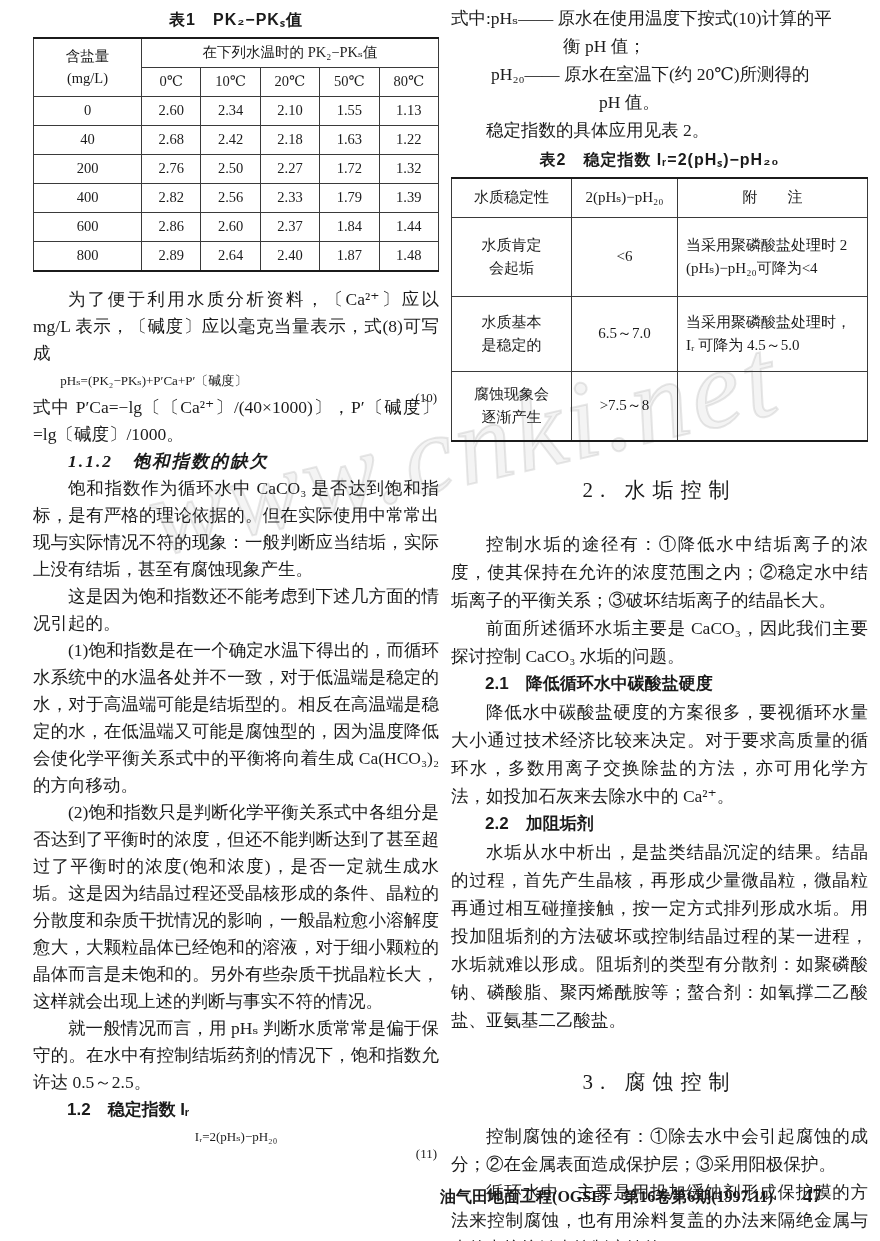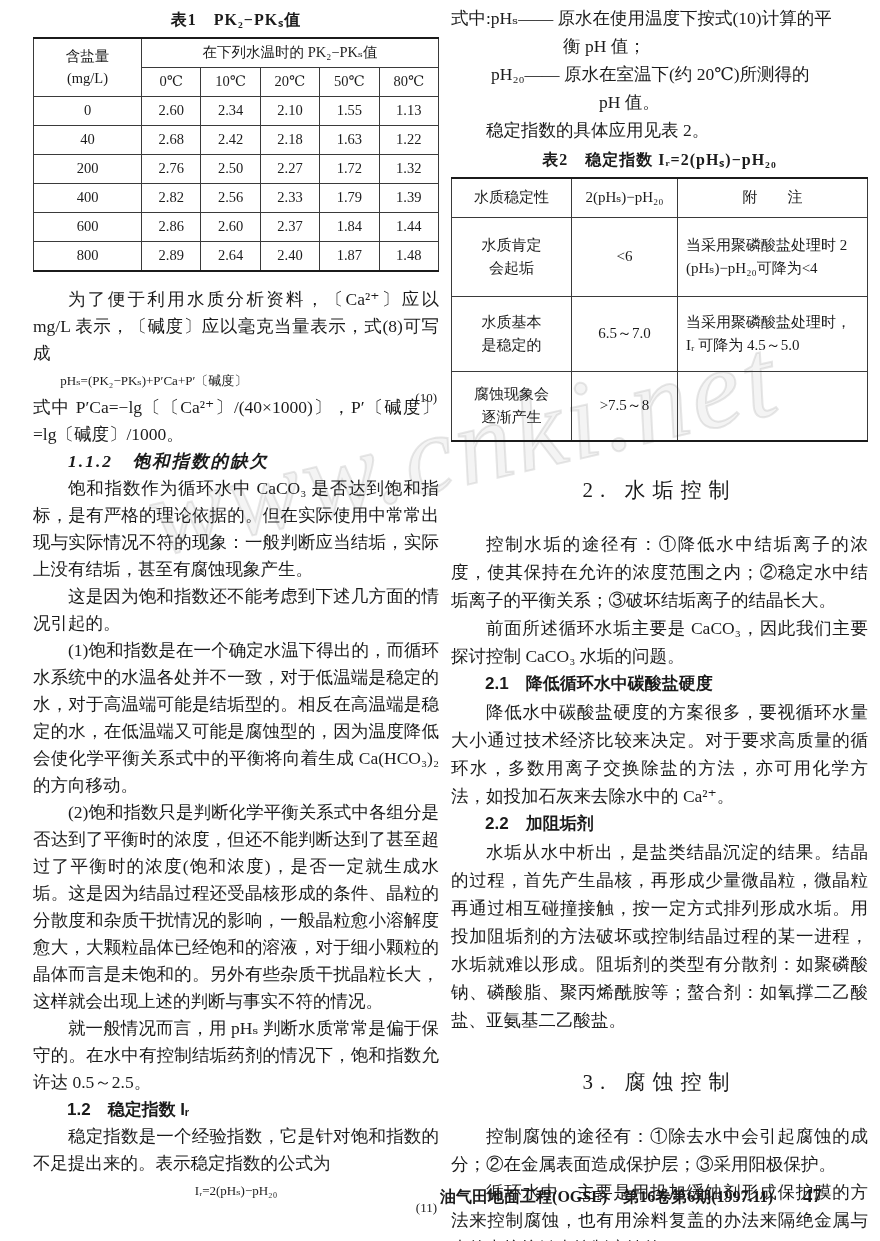--- a/index.html
+++ b/index.html
@@ -12,21 +12,21 @@
   .col-left{left:33px;width:406px;}
   .col-right{left:451px;width:417px;}
 
   
   .col-left p.body{margin:0;font-size:17.5px;line-height:27px;text-align:justify;text-indent:2em;}
   .col-right p.body{margin:0;font-size:17.5px;line-height:28px;text-align:justify;text-indent:2em;}
   p.noindent{text-indent:0 !important;}
 
   
   .tbl-title{
-    font-family:Liberation Serif, serif;
+    font-family:Liberation Sans, sans-serif;
     font-weight:bold;font-size:16px;text-align:center;margin:4px 0 6px 0;letter-spacing:1px;
   }
   table{border-collapse:collapse;width:100%;table-layout:fixed;}
   .grid-table{border-top:2.5px solid #1b1b1b;border-bottom:2.5px solid #1b1b1b;}
   .grid-table td{border:1px solid #3a3a3a;text-align:center;vertical-align:middle;padding:2px 3px;}
 
   .t1{margin-bottom:14px;border-radius:11px;}
   .t1 td{font-size:14.5px;height:24px;line-height:1.2;}
   .t1 .corner div{line-height:1.5;font-size:14.5px;}
   .t1 col.c-salt{width:108px;}
@@ -180,21 +180,20 @@
       <p class="h-kai">1.1.2　饱和指数的缺欠</p>
 
       <p class="body">饱和指数作为循环水中 CaCO₃ 是否达到饱和指标，是有严格的理论依据的。但在实际使用中常常出现与实际情况不符的现象：一般判断应当结垢，实际上没有结垢，甚至有腐蚀现象产生。</p>
       <p class="body">这是因为饱和指数还不能考虑到下述几方面的情况引起的。</p>
       <p class="body">(1)饱和指数是在一个确定水温下得出的，而循环水系统中的水温各处并不一致，对于低温端是稳定的水，对于高温端可能是结垢型的。相反在高温端是稳定的水，在低温端又可能是腐蚀型的，因为温度降低会使化学平衡关系式中的平衡将向着生成 Ca(HCO₃)₂ 的方向移动。</p>
       <p class="body">(2)饱和指数只是判断化学平衡关系式中各组分是否达到了平衡时的浓度，但还不能判断达到了甚至超过了平衡时的浓度(饱和浓度)，是否一定就生成水垢。这是因为结晶过程还受晶核形成的条件、晶粒的分散度和杂质干扰情况的影响，一般晶粒愈小溶解度愈大，大颗粒晶体已经饱和的溶液，对于细小颗粒的晶体而言是未饱和的。另外有些杂质干扰晶粒长大，这样就会出现上述的判断与事实不符的情况。</p>
       <p class="body">就一般情况而言，用 pHₛ 判断水质常常是偏于保守的。在水中有控制结垢药剂的情况下，饱和指数允许达 0.5～2.5。</p>
 
       <p class="h-sub">1.2　稳定指数 Iᵣ</p>
 
-      <p class="body">稳定指数是一个经验指数，它是针对饱和指数的不足提出来的。表示稳定指数的公式为</p>
 
       <div class="formula f11">
         <span class="fbody">Iᵣ=2(pHₛ)−pH₂₀</span>
         <span class="fnum">(11)</span>
       </div>
 
     </div>
 
     <div class="col col-right">
 

